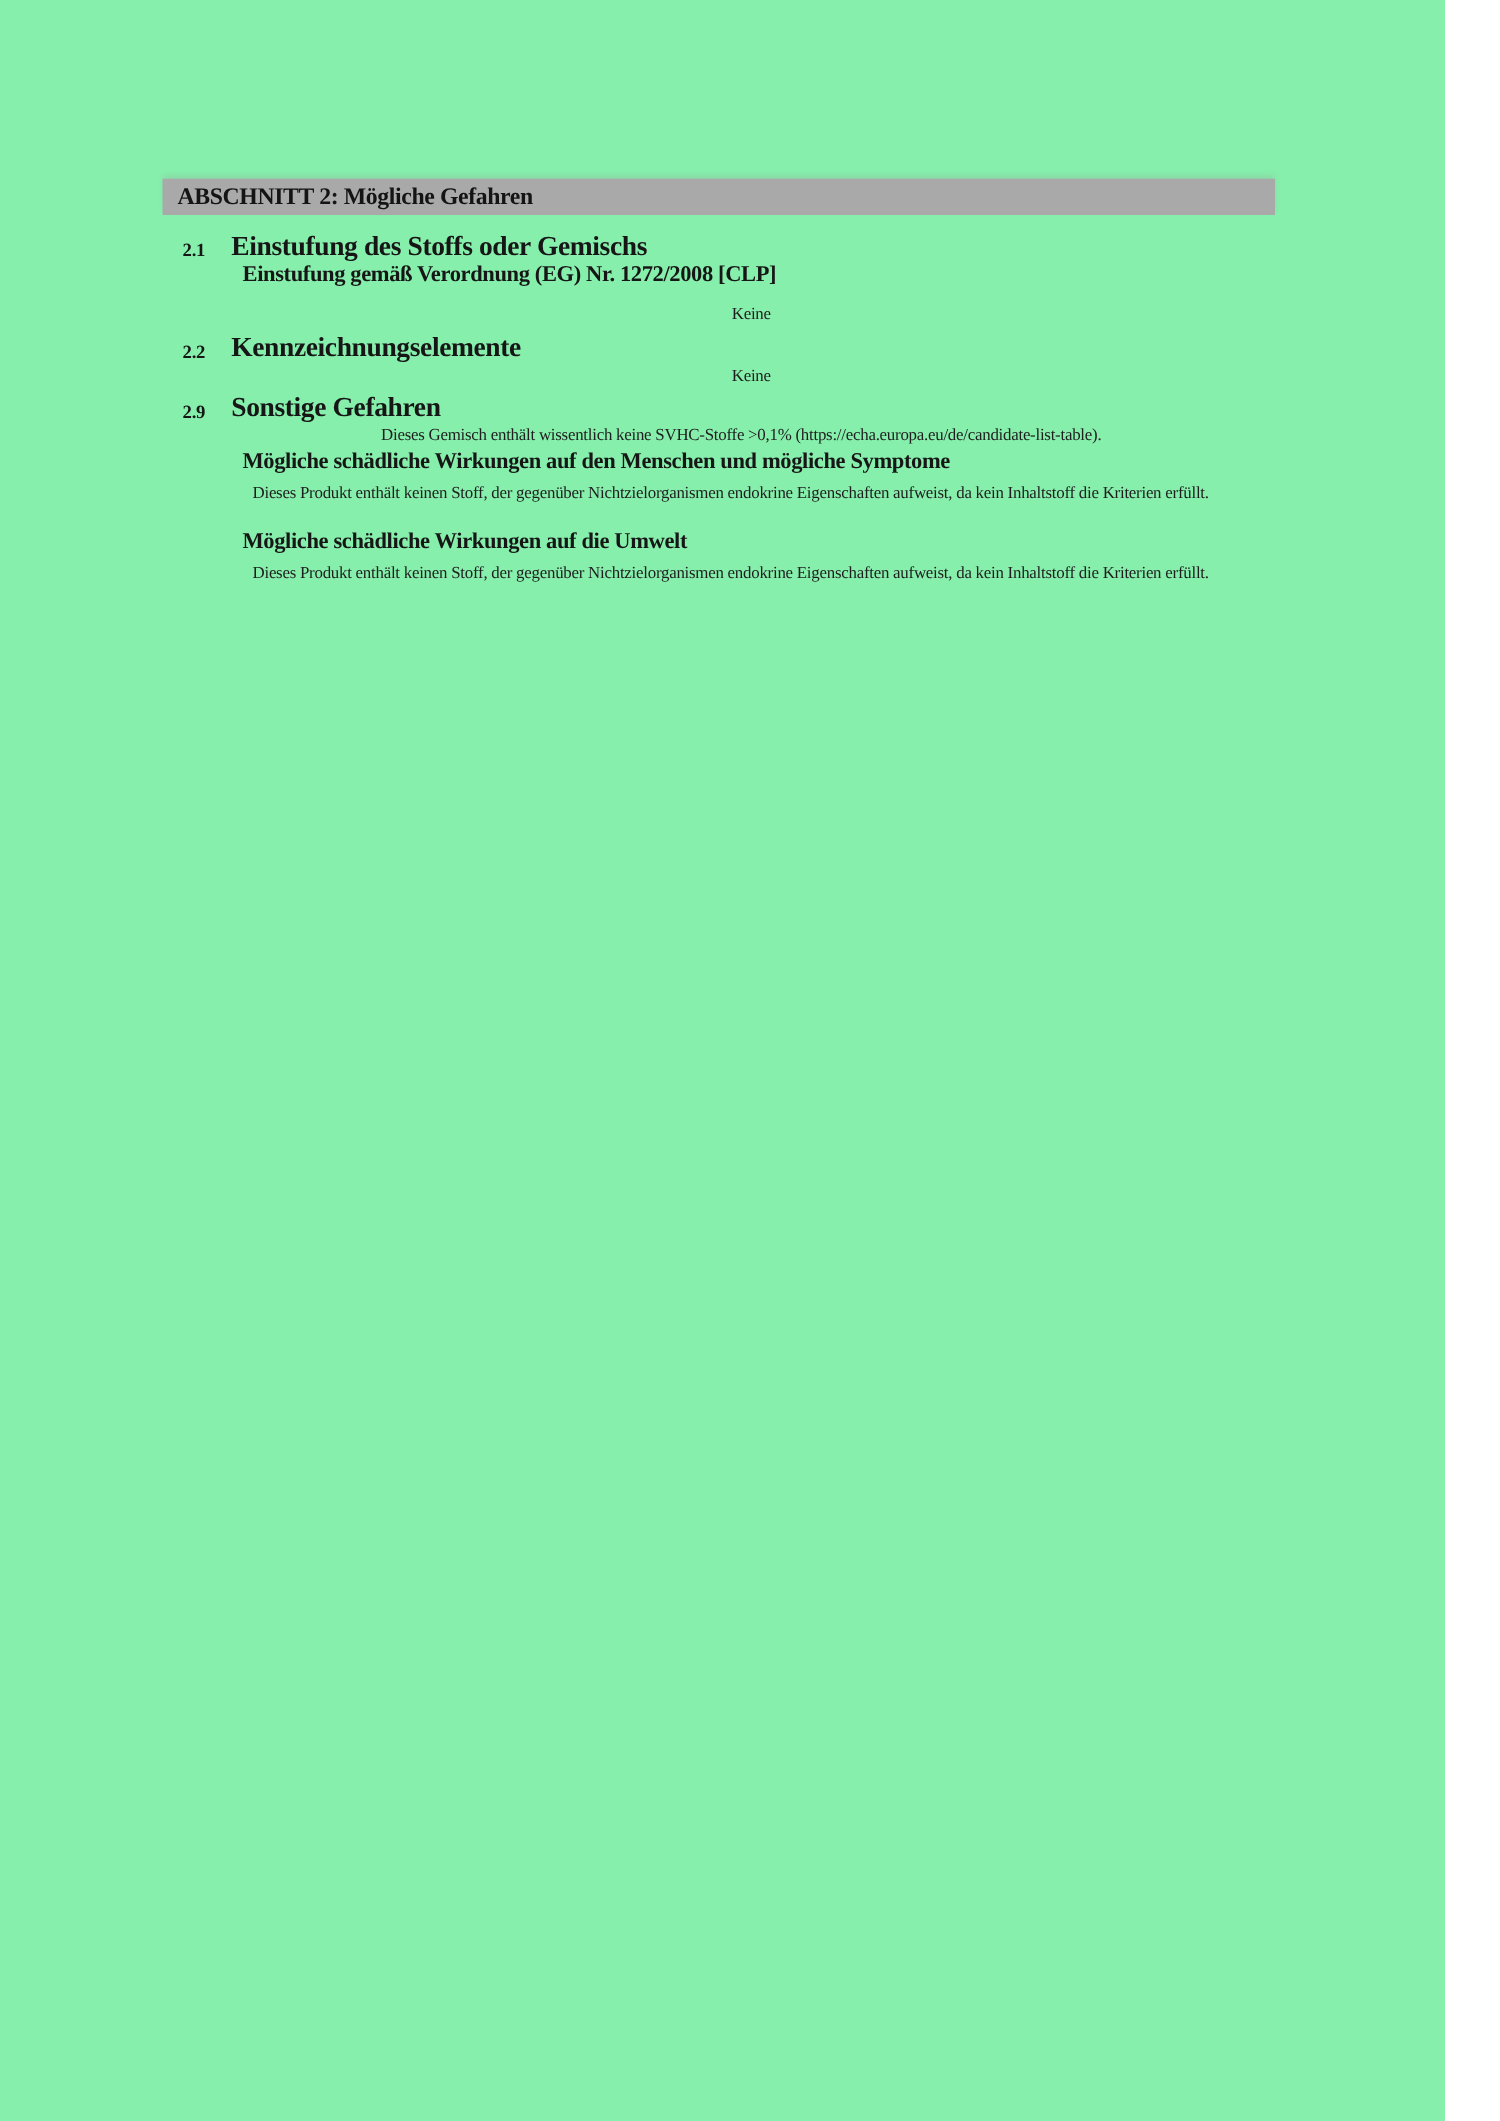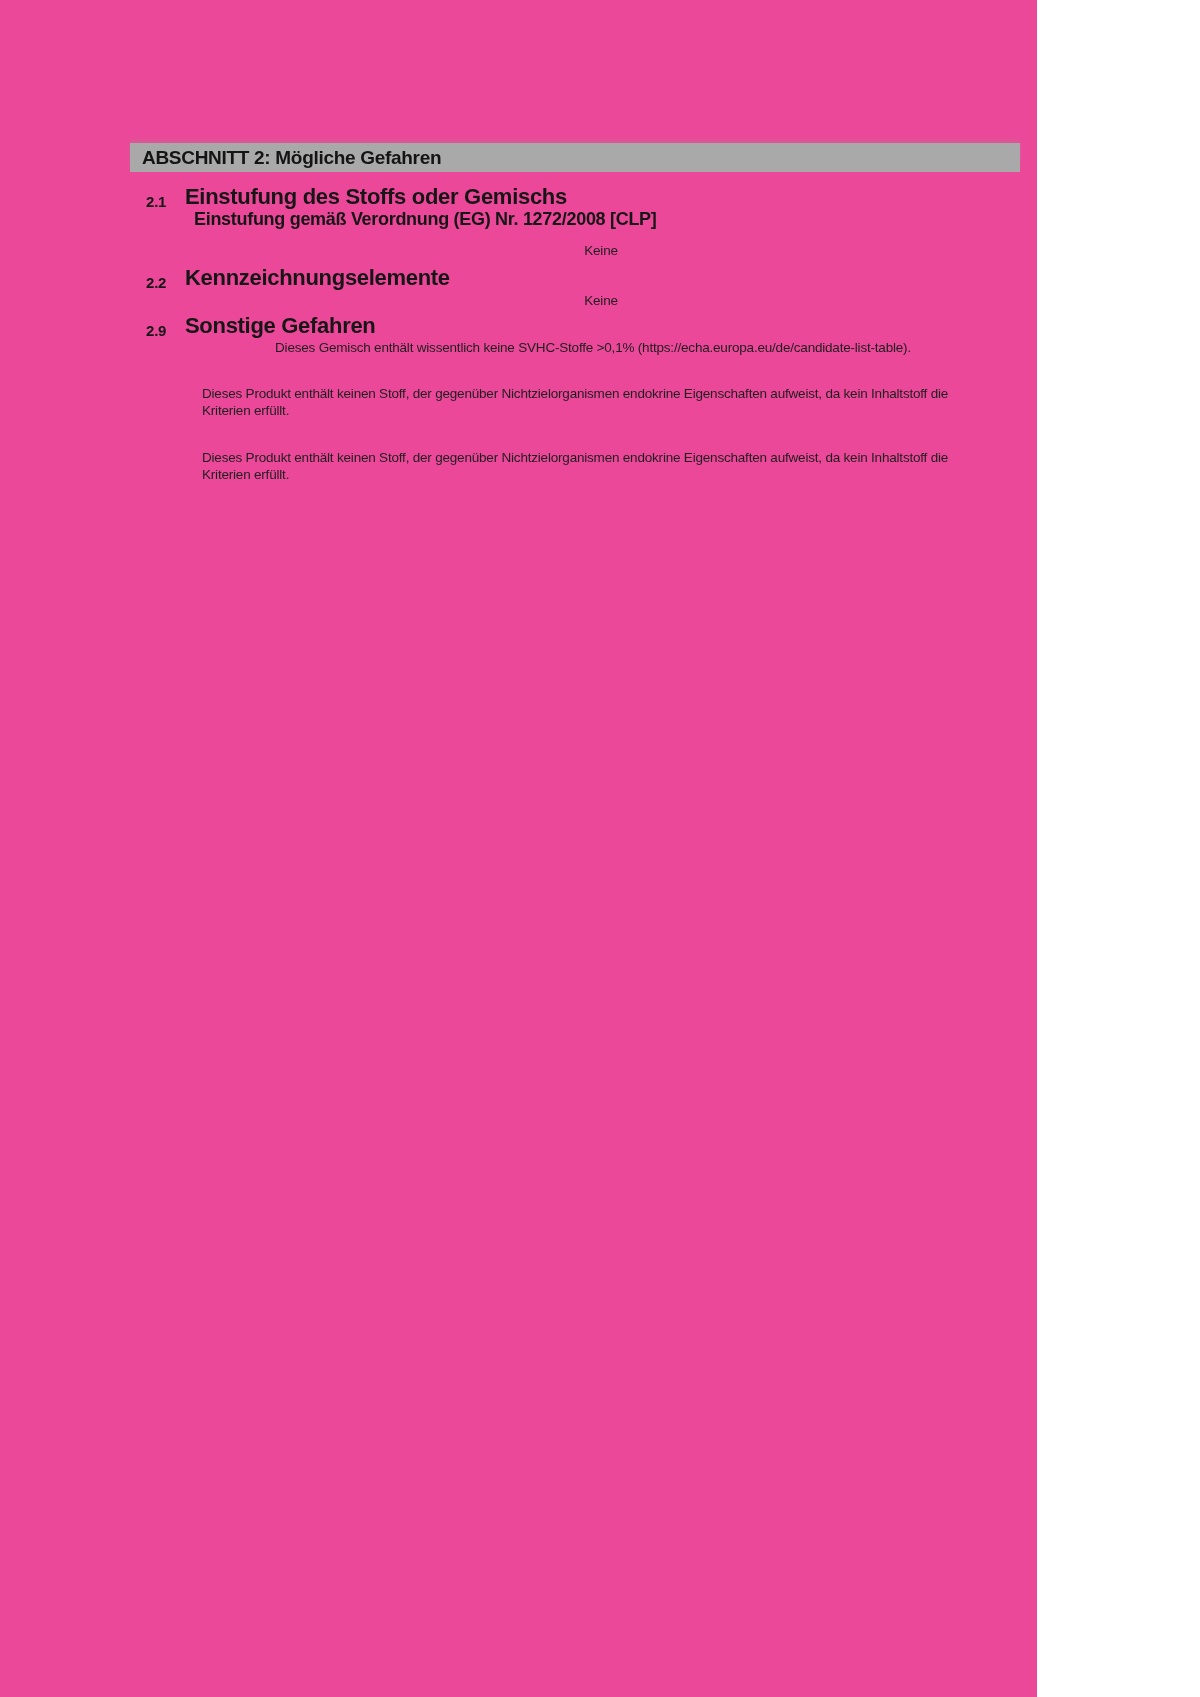--- a/index.html
+++ b/index.html
@@ -4,24 +4,25 @@
 <style>
   * { margin: 0; padding: 0; box-sizing: border-box; }
   html, body { background: #ffffff; }
   body {
     font-family: "Liberation Sans", "DejaVu Sans", sans-serif;
     color: #1a1a1a;
     -webkit-font-smoothing: antialiased;
   }
   .page {
     position: relative;
-    width: 1037px;
+    width: 1156px;
     height: 1697px;
-    background: #ec4899;
+    background: #86efac;
     overflow: hidden;
+    font-family: Liberation Serif, serif;
   }
   .doc {
     position: absolute;
     left: 130px;
     top: 143px;
     width: 890px;
     height: 420px;
   }
   .bar {
     position: absolute;
@@ -104,19 +105,21 @@
       <span class="sec-title">Kennzeichnungselemente</span>
     </div>
     <div class="body-text single-line" style="top:149px">Keine</div>
 
     <div class="sec-row" style="top:170px">
       <span class="sec-num">2.9</span>
       <span class="sec-title">Sonstige Gefahren</span>
     </div>
     <div class="body-text single-line" style="top:196px; left:64px">Dieses Gemisch enthält wissentlich keine SVHC-Stoffe &gt;0,1% (https://echa.europa.eu/de/candidate-list-table).</div>
 
+    <div class="subhead" style="top:215px">Mögliche schädliche Wirkungen auf den Menschen und mögliche Symptome</div>
     <div class="body-text" style="top:242px">Dieses Produkt enthält keinen Stoff, der gegenüber Nichtzielorganismen endokrine Eigenschaften aufweist, da kein Inhaltstoff die Kriterien erfüllt.</div>
 
+    <div class="subhead" style="top:279px">Mögliche schädliche Wirkungen auf die Umwelt</div>
     <div class="body-text" style="top:306px">Dieses Produkt enthält keinen Stoff, der gegenüber Nichtzielorganismen endokrine Eigenschaften aufweist, da kein Inhaltstoff die Kriterien erfüllt.</div>
 
 
   </div>
 </div>
 
 </body></html>

